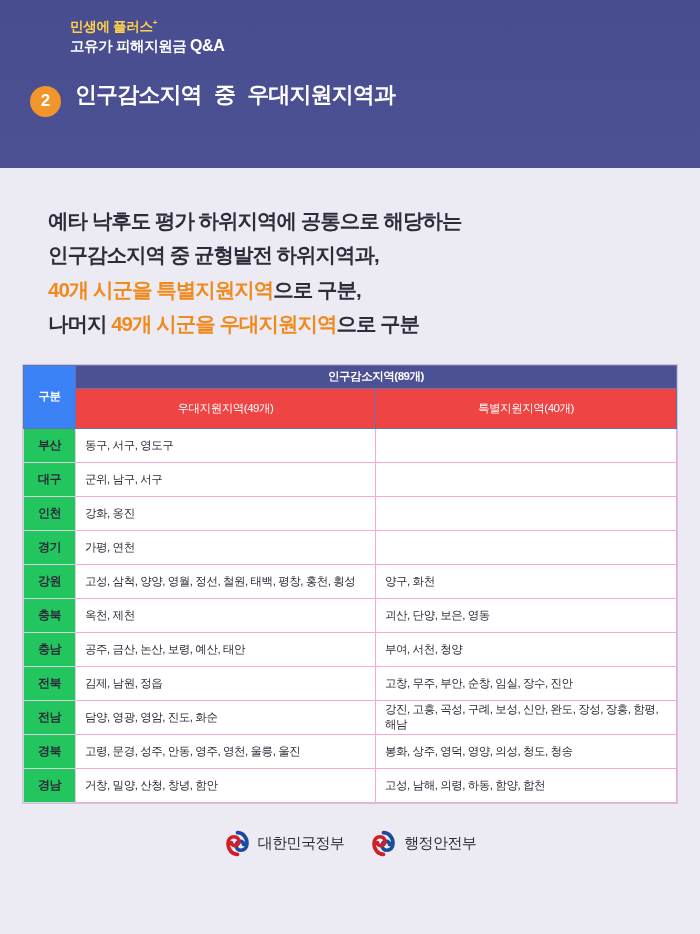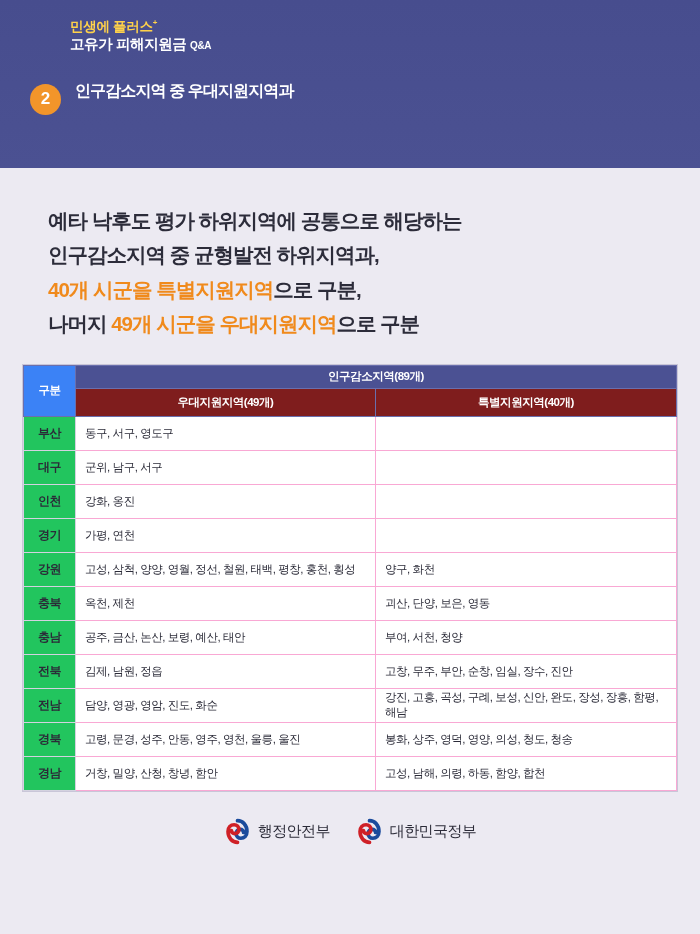--- a/index.html
+++ b/index.html
@@ -37,21 +37,21 @@
     color: #ffd24a;
   }
   .brand-line2 {
     color: #ffffff;
     font-size: 14.5px;
     font-weight: bold;
     letter-spacing: -0.4px;
     margin-top: 1px;
   }
   .brand-line2 .qa {
-    font-size: 10px;
+    font-size: 16px;
     font-weight: bold;
   }
 
   .qblock {
     display: flex;
     align-items: flex-start;
     margin: 26px 0 0 30px;
   }
   .qnum {
     width: 31px; height: 31px;
@@ -62,24 +62,25 @@
     font-weight: bold;
     display: flex;
     align-items: center;
     justify-content: center;
     flex: 0 0 auto;
     margin-top: 4px;
   }
   .qtext {
     margin-left: 14px;
     color: #ffffff;
-    font-size: 16px;
+    font-size: 22px;
     font-weight: bold;
     line-height: 1.38;
     letter-spacing: -0.9px;
+    font-family: Liberation Mono, monospace;
   }
 
   
   .body-wrap {
     background: #eceaf2;
     padding: 0 0 0 0;
     height: 766px;
     position: relative;
   }
   .lede {
@@ -117,23 +118,23 @@
     font-weight: bold;
     height: 23px;
     font-size: 11.5px;
     border-color: #6a6fad;
   }
   thead th.gubun {
     width: 52px;
     background: #3b82f6;
   }
   thead th.sub {
-    height: 28px;
-    background: #7f1d1d;
-    font-weight: bold;
+    height: 40px;
+    background: #ef4444;
+    font-weight: normal;
   }
   tbody th {
     background: #22c55e;
     color: #2b2b38;
     font-weight: bold;
     width: 52px;
     text-align: center;
     font-size: 12px;
     border-color: #d4d2e0;
   }
@@ -258,29 +259,29 @@
     <div class="logos">
       <div class="logo-item">
         <span class="logo-mark">
           <svg viewBox="0 0 40 40" width="27" height="27" aria-hidden="true">
             <g>
               <path d="M20 4 C28 4 34 11 34 20 C34 26 30 30 25 30 C21 30 18 27 18 23 C18 19.5 20.5 17 24 17 C27 17 29 19 29 21.5" fill="none" stroke="#1b4b9c" stroke-width="5.5" stroke-linecap="round"></path>
               <path d="M20 36 C12 36 6 29 6 20 C6 14 10 10 15 10 C19 10 22 13 22 17 C22 20.5 19.5 23 16 23 C13 23 11 21 11 18.5" fill="none" stroke="#cf2027" stroke-width="5.5" stroke-linecap="round"></path>
             </g>
           </svg>
         </span>
-        <span class="logo-text">행정안전부</span>
+        <span class="logo-text">대한민국정부</span>
       </div>
       <div class="logo-item">
         <span class="logo-mark">
           <svg viewBox="0 0 40 40" width="27" height="27" aria-hidden="true">
             <g>
               <path d="M20 4 C28 4 34 11 34 20 C34 26 30 30 25 30 C21 30 18 27 18 23 C18 19.5 20.5 17 24 17 C27 17 29 19 29 21.5" fill="none" stroke="#1b4b9c" stroke-width="5.5" stroke-linecap="round"></path>
               <path d="M20 36 C12 36 6 29 6 20 C6 14 10 10 15 10 C19 10 22 13 22 17 C22 20.5 19.5 23 16 23 C13 23 11 21 11 18.5" fill="none" stroke="#cf2027" stroke-width="5.5" stroke-linecap="round"></path>
             </g>
           </svg>
         </span>
-        <span class="logo-text">대한민국정부</span>
+        <span class="logo-text">행정안전부</span>
       </div>
     </div>
 
   </div>
 </div>
 
 </body></html>

